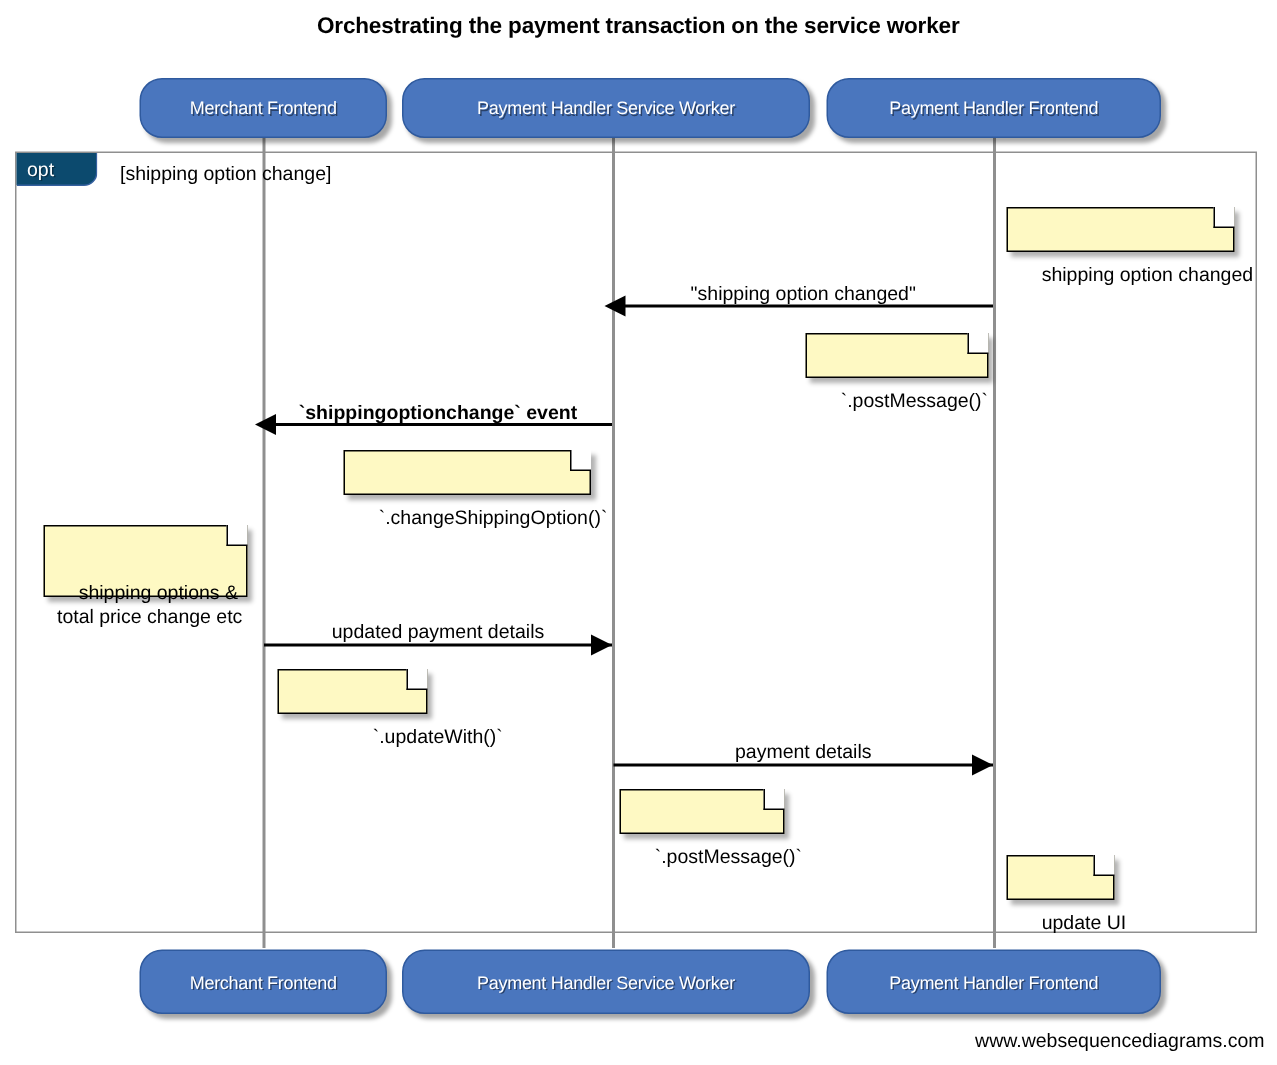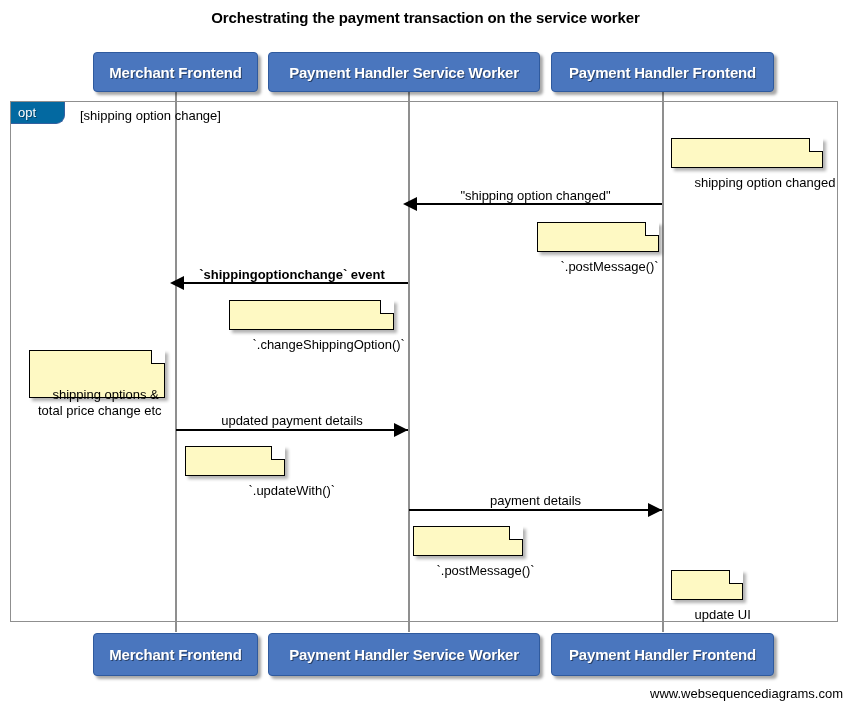--- a/index.html
+++ b/index.html
@@ -34,24 +34,24 @@
     letter-spacing: -0.1px;
     white-space: nowrap;
   }
 
   
   .actor-box {
     position: absolute;
     box-sizing: border-box;
     background: #4a76be;
     border: 1px solid #2f5a9e;
-    border-radius: 4px;
+    border-radius: 15px;
     color: #ffffff;
-    font-size: 15px;
-    font-weight: bold;
+    font-size: 12px;
+    font-weight: normal;
     display: flex;
     align-items: center;
     justify-content: center;
     white-space: nowrap;
     box-shadow: 3px 3px 3px rgba(0,0,0,0.35);
     text-shadow: 1px 1px 0 rgba(0,0,0,0.45);
     letter-spacing: -0.2px;
   }
 
   
@@ -64,21 +64,21 @@
   
   .frame {
     position: absolute;
     box-sizing: border-box;
     border: 1px solid #8f8f8f;
     background: transparent;
   }
   .frame-tag {
     position: absolute;
     box-sizing: border-box;
-    background: #0369a1;
+    background: #0c4a6e;
     border: 1px solid #35609f;
     border-top: none;
     border-left: none;
     border-bottom-right-radius: 9px;
     color: #ffffff;
     font-size: 13px;
     font-weight: normal;
     display: flex;
     align-items: center;
     padding-left: 7px;

